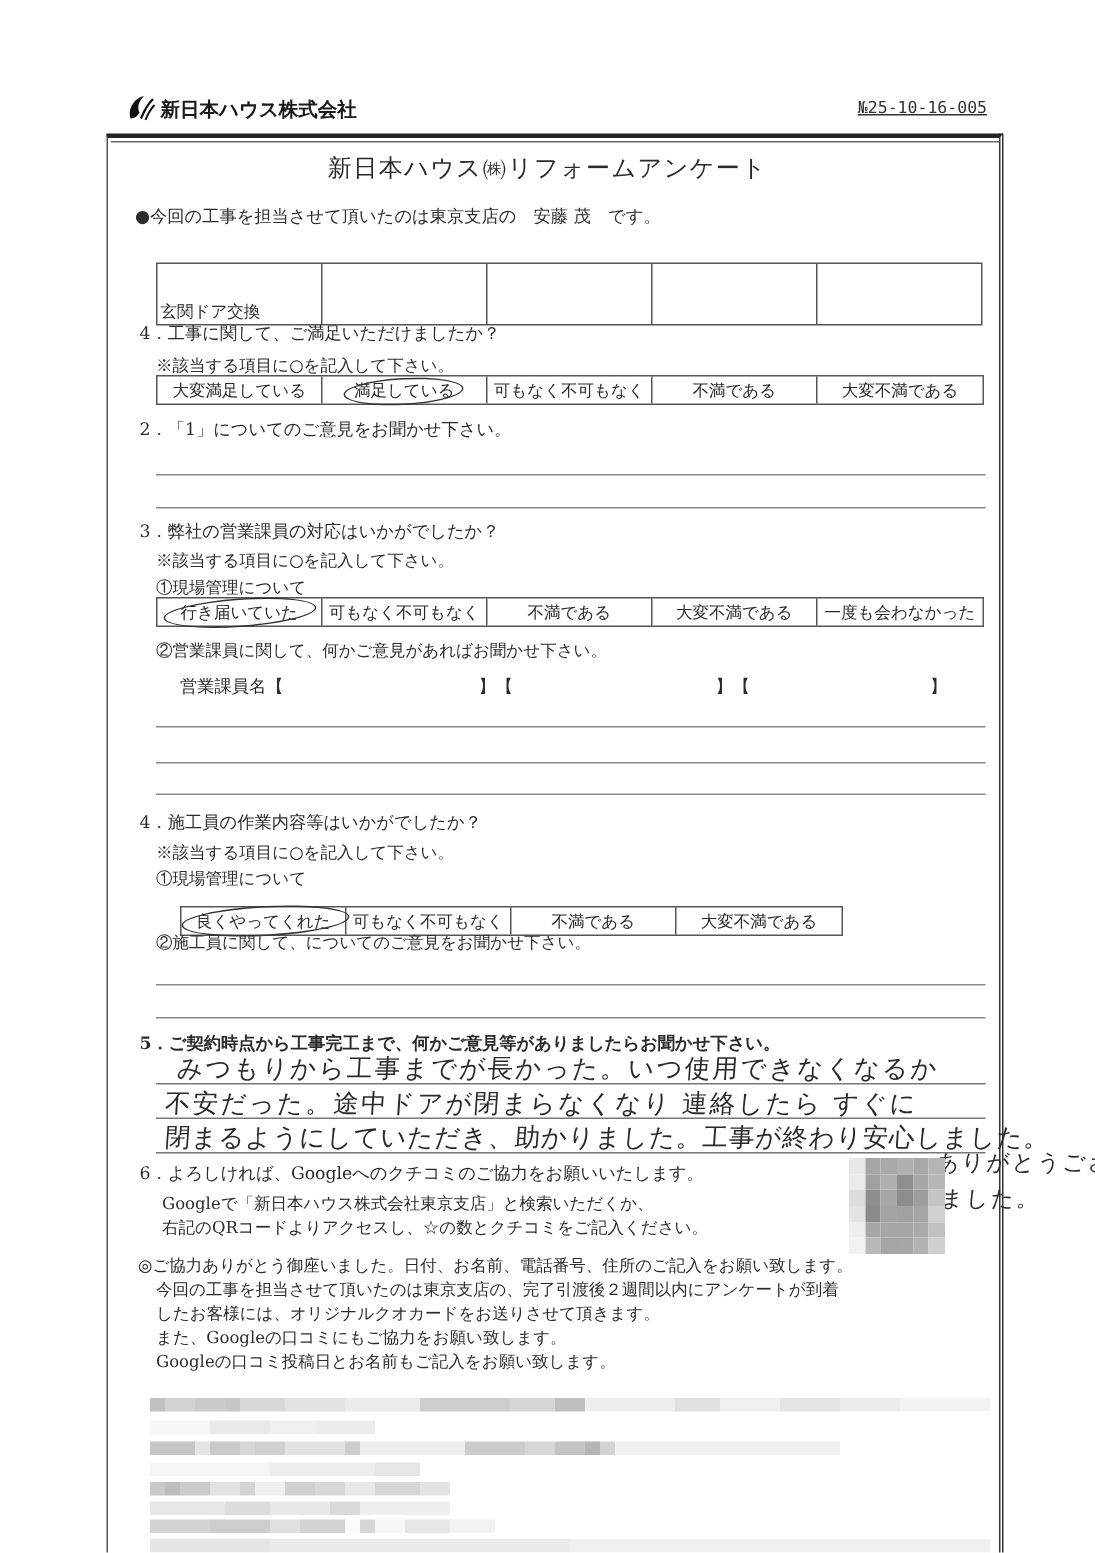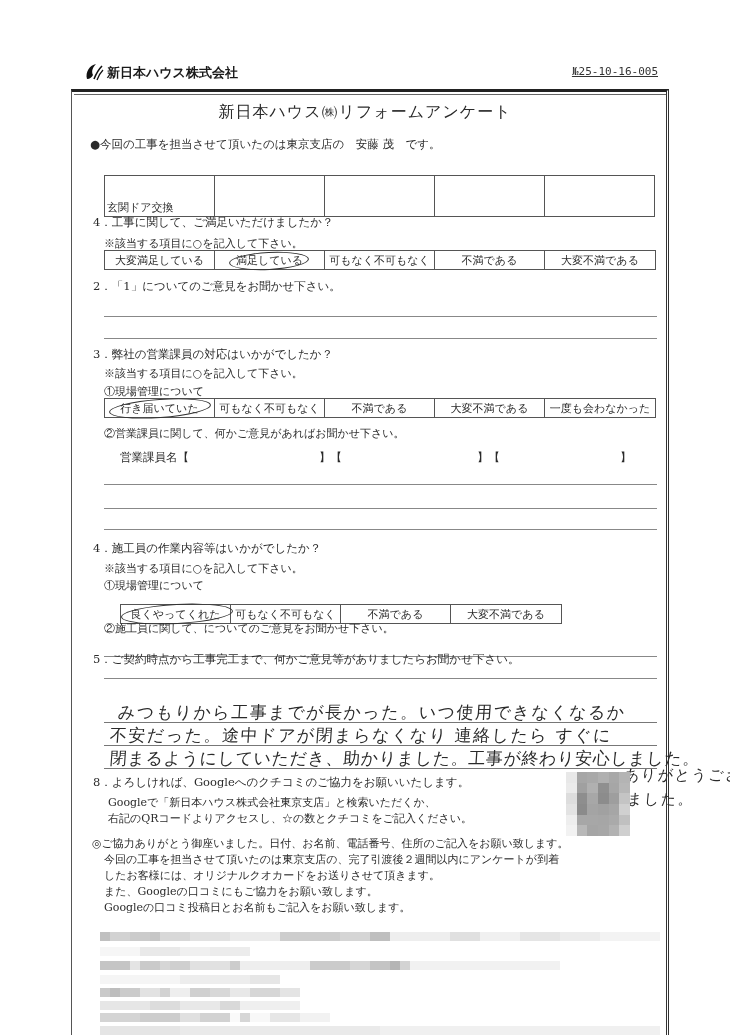--- a/index.html
+++ b/index.html
@@ -157,31 +157,31 @@
       <span>不満である</span>
     </div>
   <div class="opt">
       <span>大変不満である</span>
     </div>
 </div>
 <div class="abs t-sm" style="left:104px; top:621px;">②施工員に関して、についてのご意見をお聞かせ下さい。</div>
 <div class="rule" style="left:104px; top:656px; width:553px;"></div>
 <div class="rule" style="left:104px; top:678px; width:553px;"></div>
 
-<div class="abs t" style="left:93px; top:652px;">5．ご契約時点から工事完工まで、何かご意見等がありましたらお聞かせ下さい。</div>
+<div class="abs t" style="left:93px; top:688px;font-weight:bold;">5．ご契約時点から工事完工まで、何かご意見等がありましたらお聞かせ下さい。</div>
 <div class="hw-line" style="left:104px; top:722px; width:553px;"></div>
 <div class="hw-line" style="left:104px; top:745px; width:553px;"></div>
 <div class="hw-line" style="left:104px; top:768px; width:553px;"></div>
 <div class="abs hw" style="left:118px; top:701px;">みつもりから工事までが長かった。いつ使用できなくなるか</div>
 <div class="abs hw" style="left:110px; top:724px;">不安だった。途中ドアが閉まらなくなり 連絡したら すぐに</div>
 <div class="abs hw" style="left:110px; top:747px; letter-spacing:0.6px;">閉まるようにしていただき、助かりました。工事が終わり安心しました。</div>
 <div class="abs hw" style="left:624px; top:766px; font-size:15px;">ありがとうござい</div>
 <div class="abs hw" style="left:627px; top:790px; font-size:15px;">ました。</div>
 
-<div class="abs t" style="left:93px; top:775px;">8．よろしければ、Googleへのクチコミのご協力をお願いいたします。</div>
+<div class="abs t" style="left:93px; top:775px;">6．よろしければ、Googleへのクチコミのご協力をお願いいたします。</div>
 <div class="abs t-sm" style="left:108px; top:795px;">Googleで「新日本ハウス株式会社東京支店」と検索いただくか、</div>
 <div class="abs t-sm" style="left:108px; top:811px;">右記のQRコードよりアクセスし、☆の数とクチコミをご記入ください。</div>
 
 <div class="abs qr">
   <div style="background:#e8e8e8"></div>
     <div style="background:#a6a6a6"></div>
     <div style="background:#a9a9a9"></div>
     <div style="background:#b0b0b0"></div>
     <div style="background:#a8a8a8"></div>
     <div style="background:#b4b4b4"></div>

